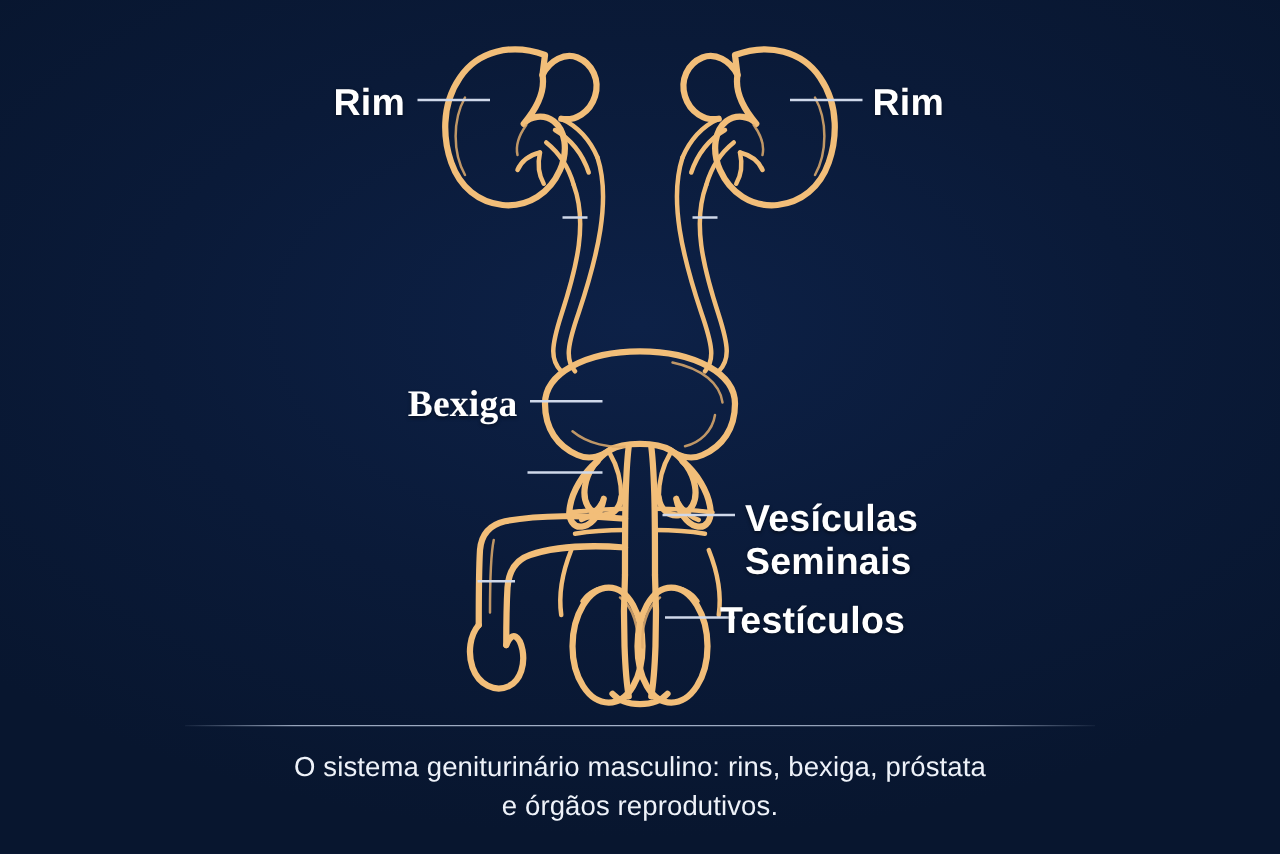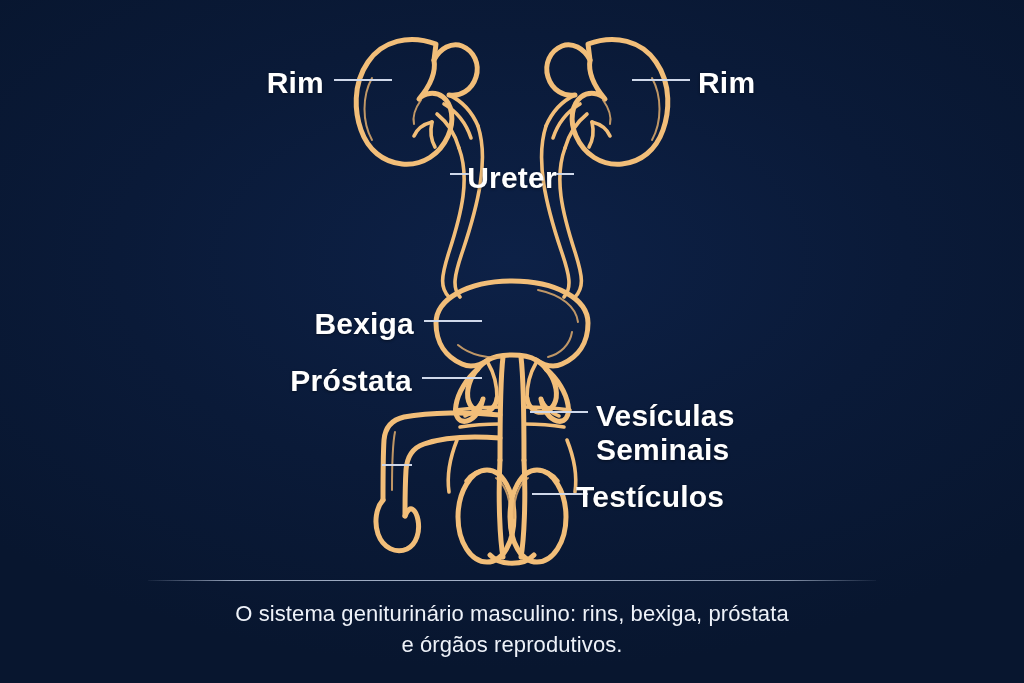--- a/index.html
+++ b/index.html
@@ -261,25 +261,23 @@
     <line class="leader" x1="422" y1="378" x2="482" y2="378"></line>
     <line class="leader" x1="530" y1="412" x2="588" y2="412"></line>
     <line class="leader" x1="382" y1="465" x2="412" y2="465"></line>
     <line class="leader" x1="532" y1="494" x2="588" y2="494"></line>
   </svg>
 
   <div class="label right-align" style="left:214px; top:66px; width:110px;">Rim</div>
 
   <div class="label left-align" style="left:698px; top:66px; width:140px;">Rim</div>
 
-  <div class="label" style="left:462px; top:161px; width:100px; text-align:center;">Ureter</div>
-
-  <div class="label right-align" style="left:244px; top:307px; width:170px;">Bexiga</div>
-
-  <div class="label right-align" style="left:212px; top:364px; width:200px;">Próstata</div>
+
+  <div class="label right-align" style="left:244px; top:307px; width:170px;font-family:Liberation Serif, serif;">Bexiga</div>
+
 
   <div class="label left-align" style="left:596px; top:399px; width:230px;">Vesículas
 Seminais</div>
 
 
   <div class="label left-align" style="left:576px; top:480px; width:230px;">Testículos</div>
 
   <div id="footer-divider"></div>
 
   <div id="caption">O sistema geniturinário masculino: rins, bexiga, próstata

